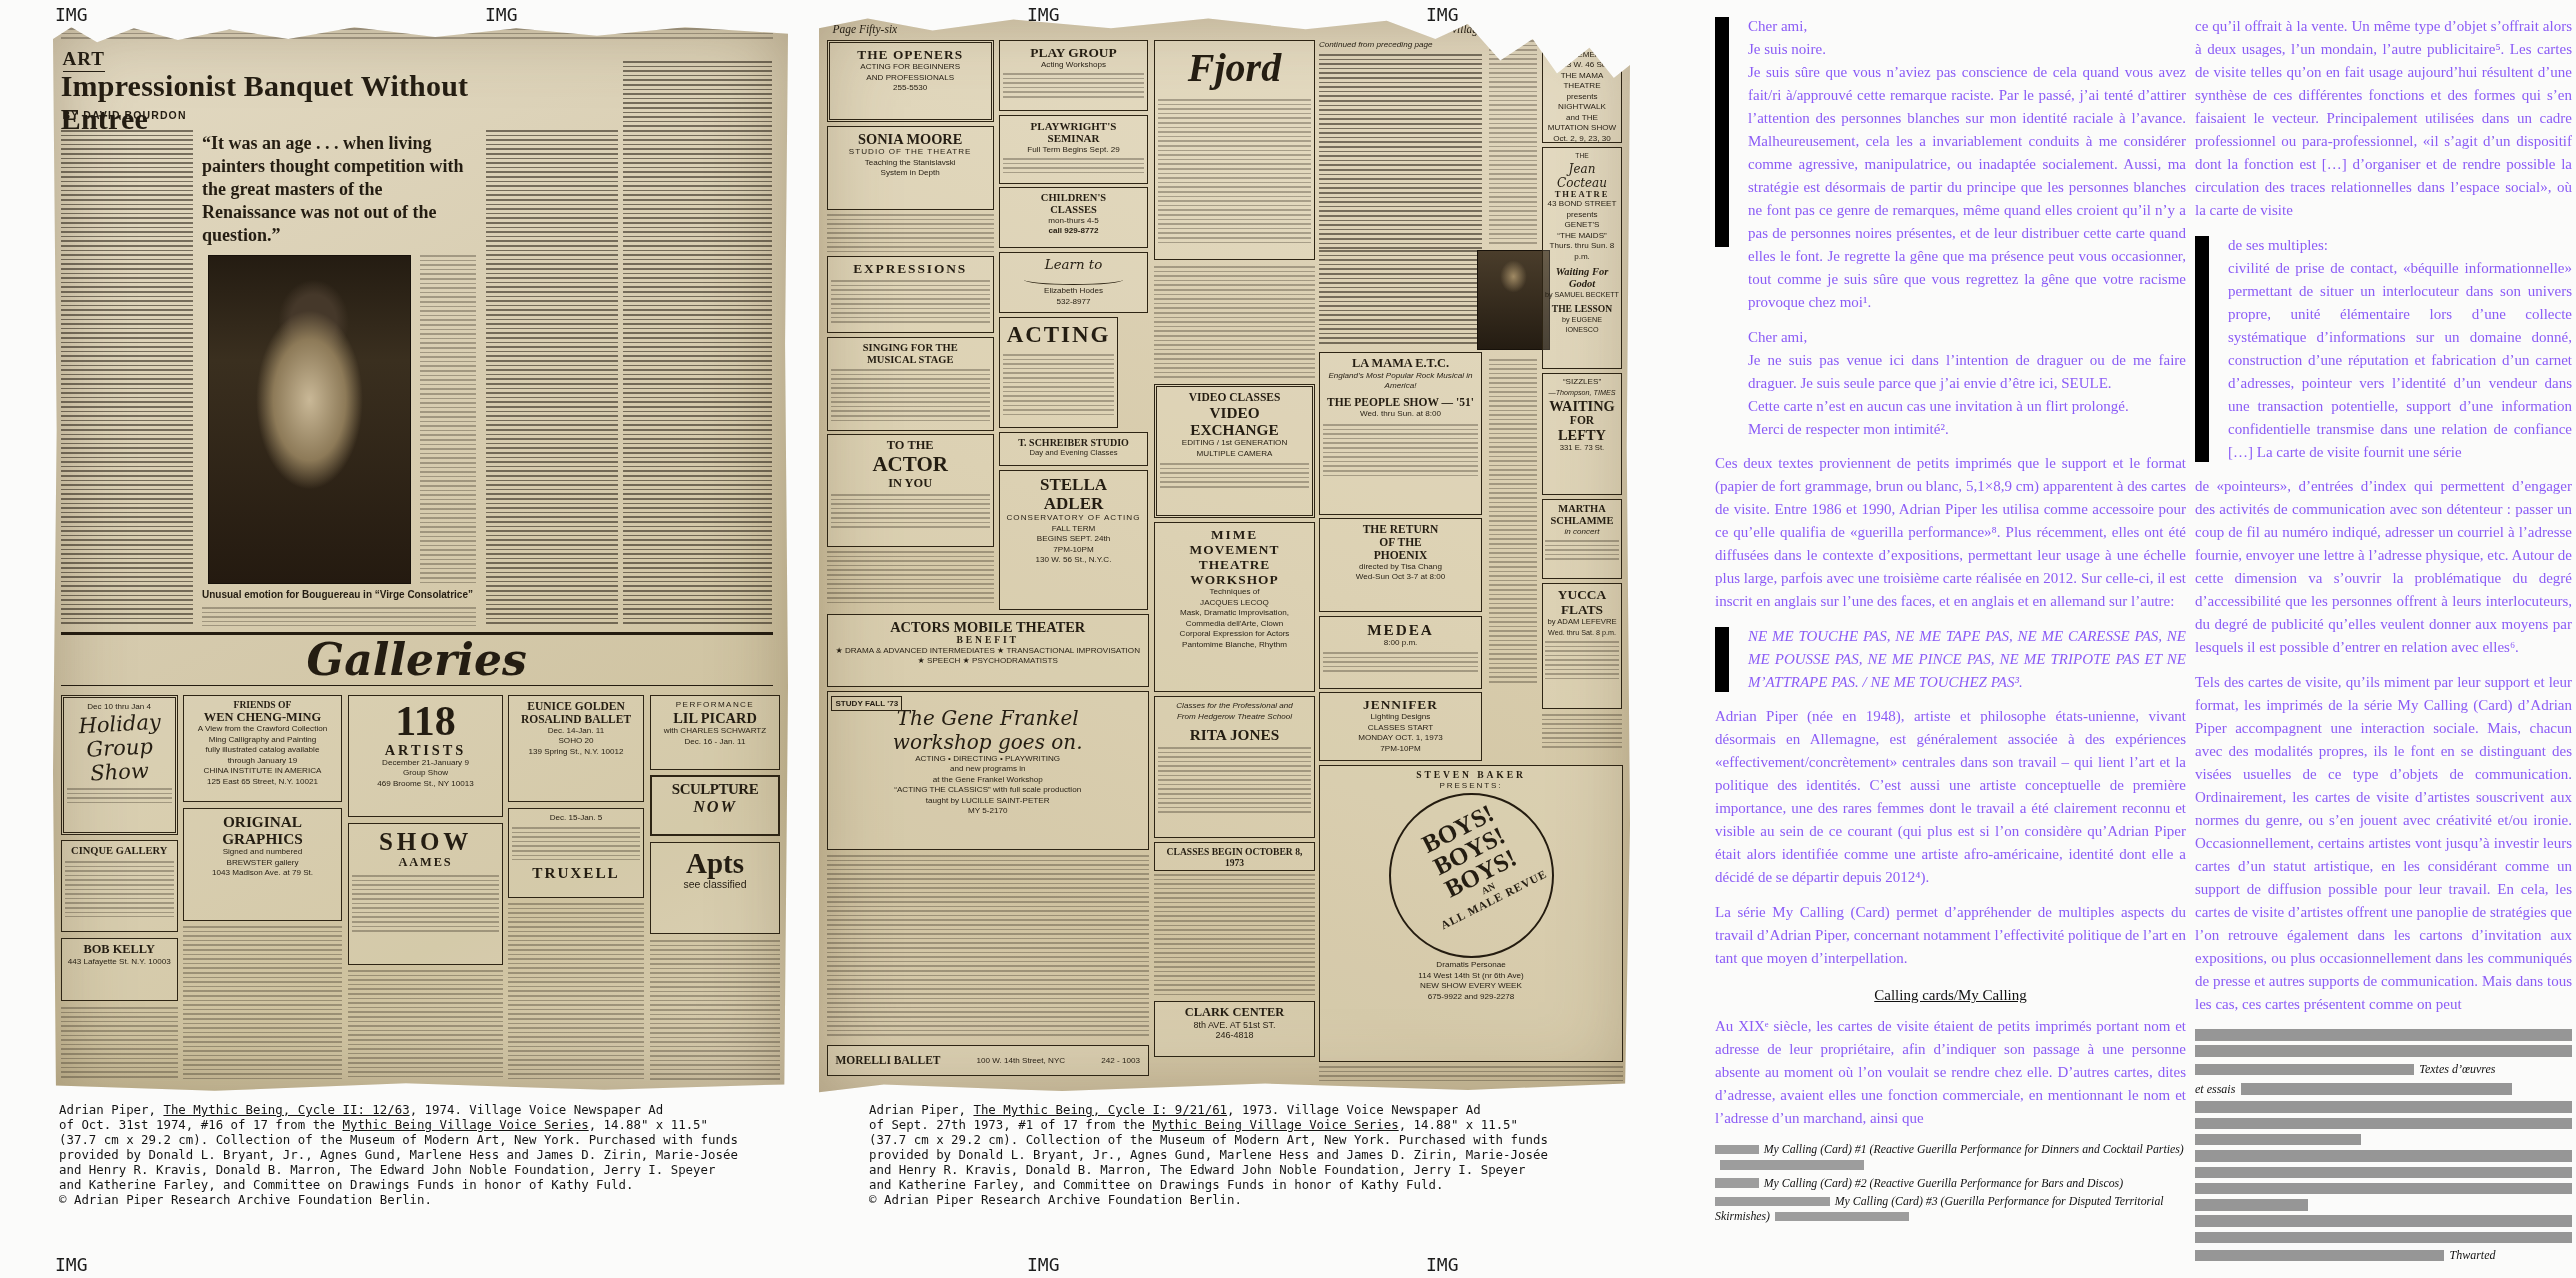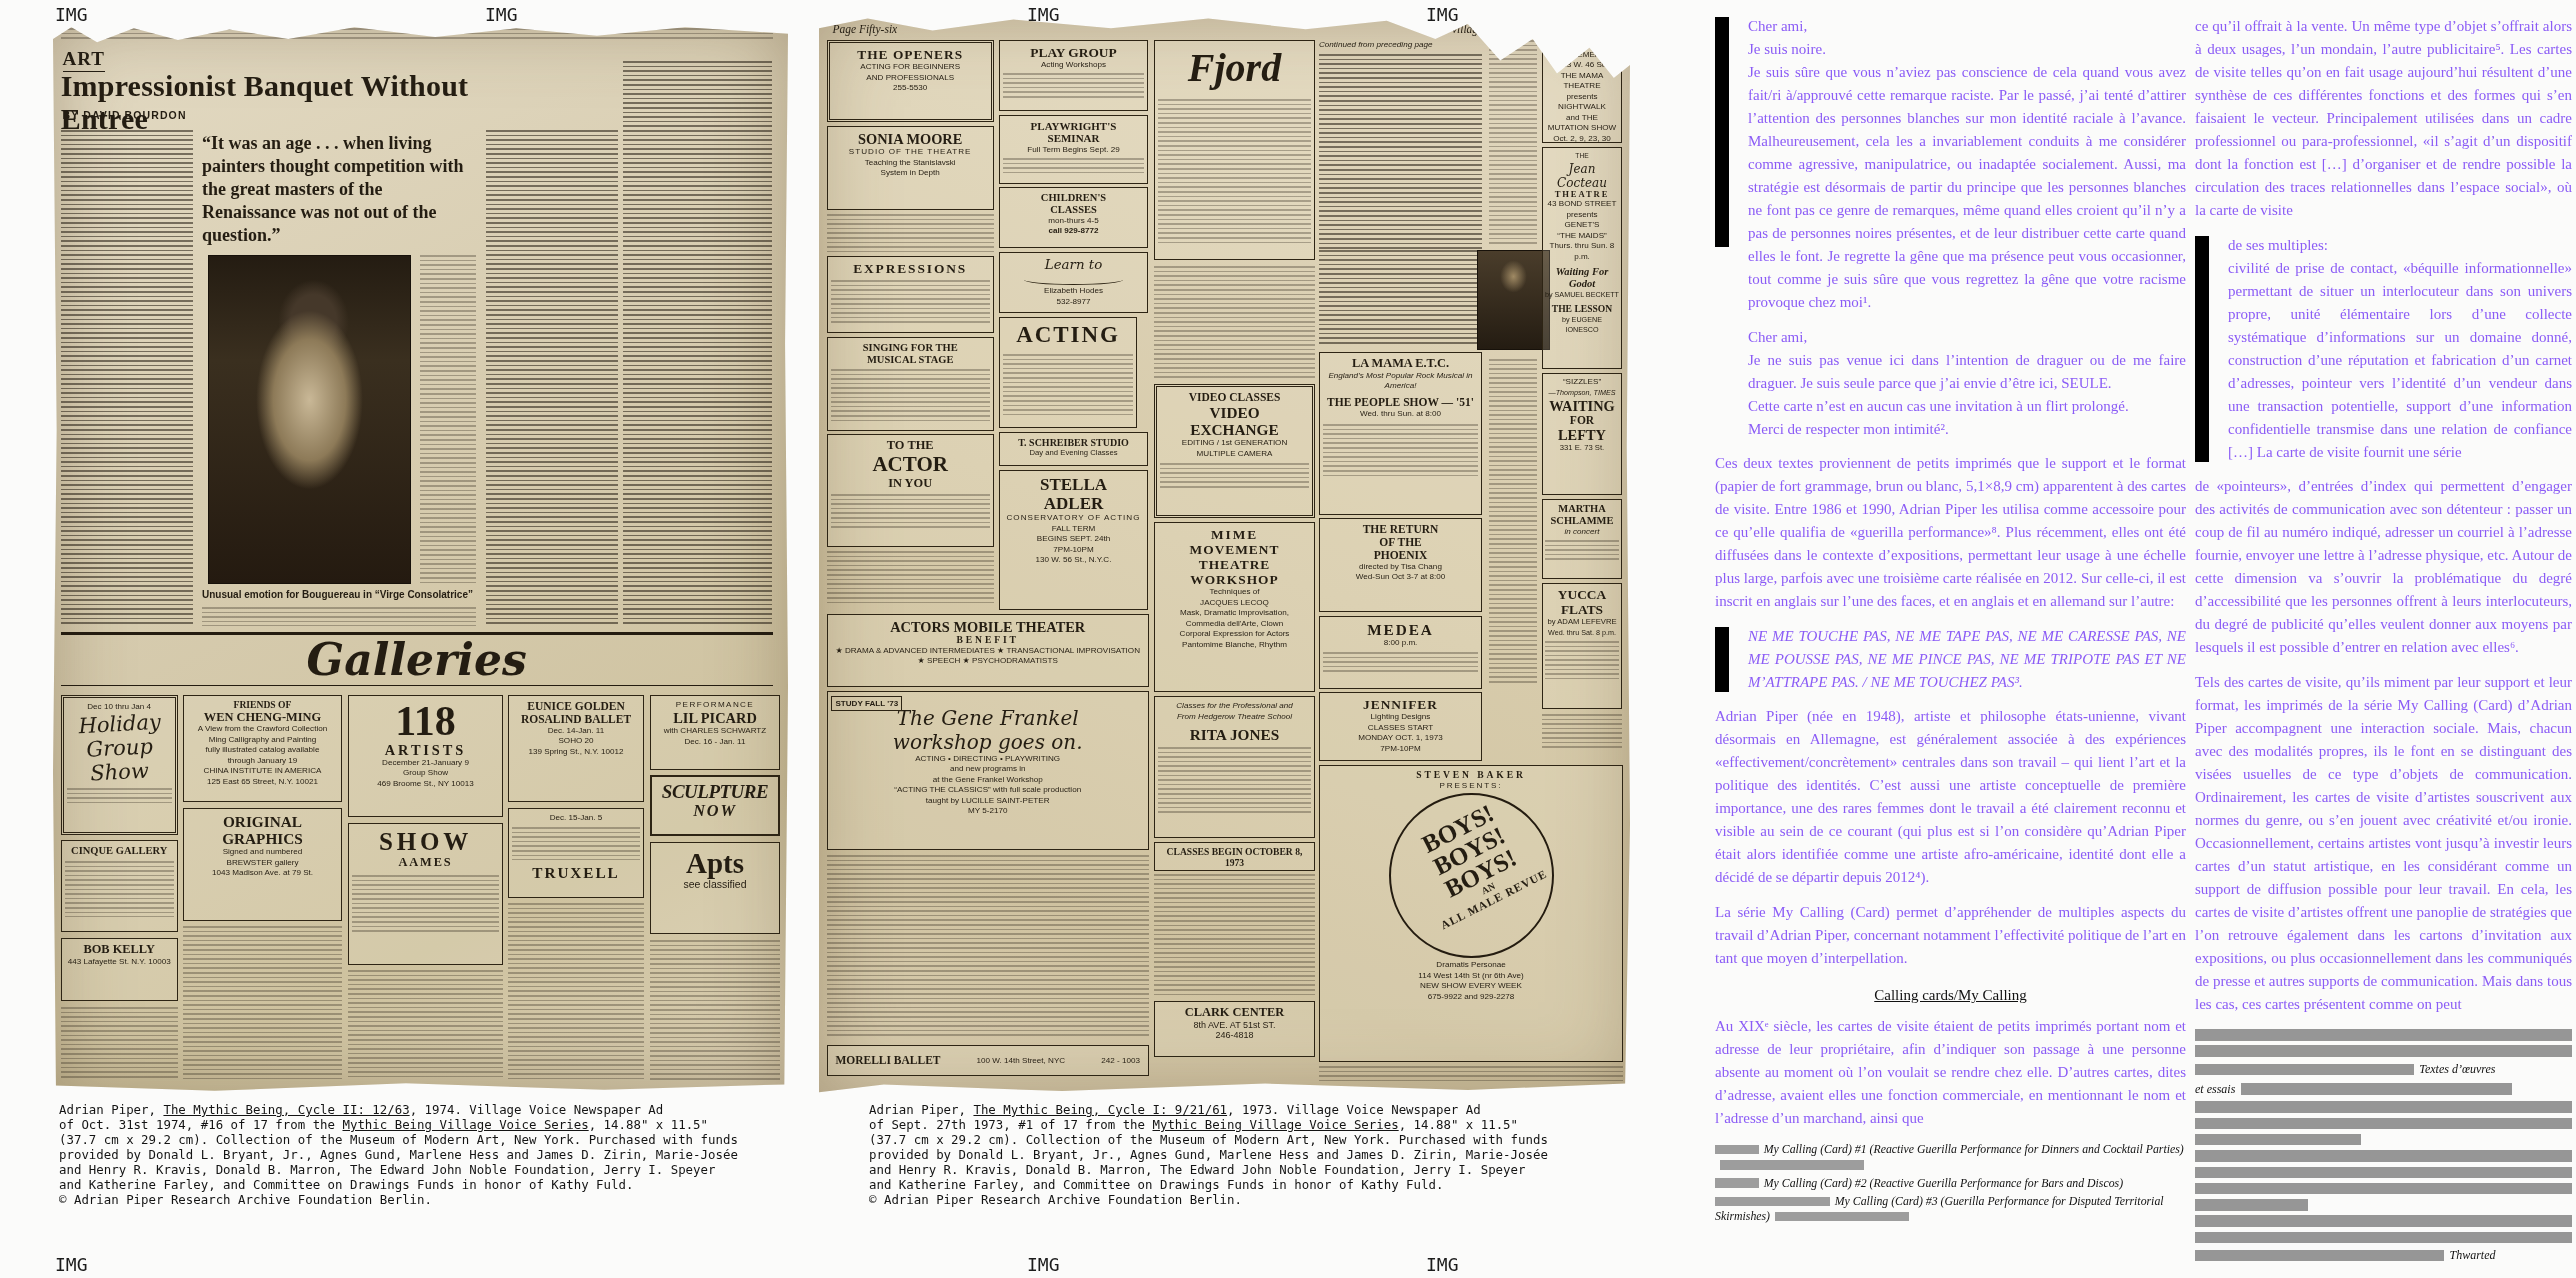--- a/index.html
+++ b/index.html
@@ -122,21 +122,21 @@
   </div>
   <div class="ab" style="left:597px;top:672px;width:130px;height:75px">
     <div class="sm" style="letter-spacing:1.4px">PERFORMANCE</div>
     <div class="tt" style="font-size:14.4px">LIL PICARD</div>
     <div>
         <div class="ln">with CHARLES SCHWARTZ</div>
         <div class="ln">Dec. 16 - Jan. 11</div>
       </div>
   </div>
   <div class="ab" style="left:597px;top:752px;width:130px;height:61px;border-width:2.9px">
-    <div class="tt" style="font-size:19px;font-style:italic;letter-spacing:-0.5px">SCULPTURE</div>
+    <div class="tt" style="font-size:15px;letter-spacing:-0.5px">SCULPTURE</div>
     <div class="tt" style="font-size:16.3px;font-style:italic;letter-spacing:1.9px">NOW</div>
   </div>
   <div class="ab" style="left:130px;top:785px;width:159px;height:113px">
     <div class="tt" style="font-size:15.3px">ORIGINAL</div>
     <div class="tt" style="font-size:15.3px">GRAPHICS</div>
     <div>
         <div class="ln">Signed and numbered</div>
         <div class="ln">BREWSTER gallery</div>
         <div class="ln">1043 Madison Ave. at 79 St.</div>
       </div>
@@ -232,21 +232,21 @@
     <div class="tt" style="font-size:10.5px">CLASSES</div>
     <div class="sm">mon-thurs 4-5</div>
     <div class="sm" style="font-weight:bold">call 929-8772</div>
   </div>
   <div class="ab" style="left:180px;top:237px;width:149px;height:61px">
     <div class="script" style="font-size:13.4px">Learn to</div>
     <span class="sq"></span>
     <div class="sm">Elizabeth Hodes</div>
     <div class="sm">532-8977</div>
   </div>
-  <div class="ab" style="left:180px;top:302px;width:138px;height:111px">
+  <div class="ab" style="left:180px;top:302px;width:119px;height:111px">
     <div class="tt" style="font-size:23px;letter-spacing:1.9px">ACTING</div>
     <div class="fx lite" style="height:63px;margin-top:5.7px"></div>
   </div>
   <div class="ab" style="left:180px;top:417px;width:149px;height:34px">
     <div class="tt" style="font-size:10px">T. SCHREIBER STUDIO</div>
     <div class="sm" style="font-size:7.7px">Day and Evening Classes</div>
   </div>
   <div class="ab" style="left:180px;top:455px;width:149px;height:140px">
     <div class="tt" style="font-size:17px">STELLA</div>
     <div class="tt" style="font-size:17px">ADLER</div>

